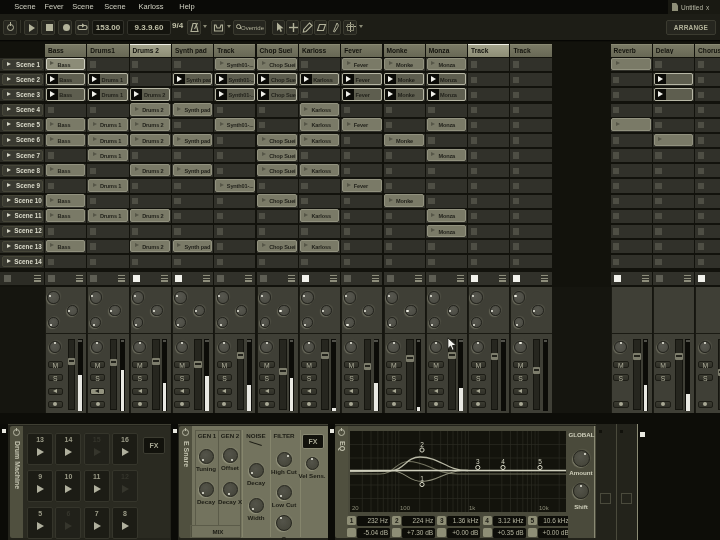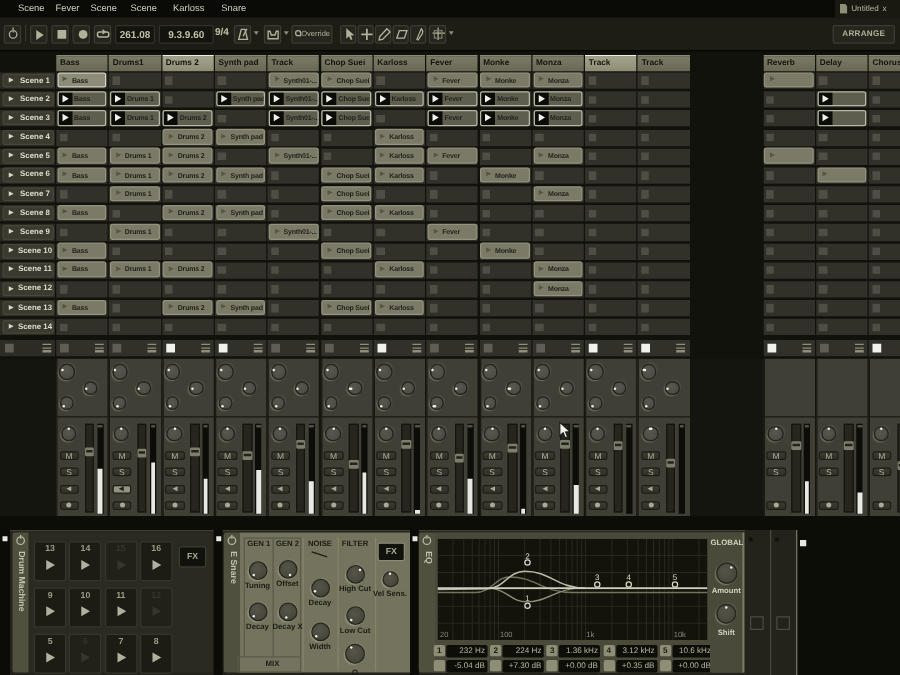--- a/index.html
+++ b/index.html
@@ -15,21 +15,21 @@
 .clip{position:absolute;border-radius:2px;font-size:5.6px;letter-spacing:-0.15px;font-weight:bold;overflow:hidden;white-space:nowrap}
 .hdrname{font-size:6.6px;font-weight:bold;color:#14140e;padding:2px 0 0 3px;white-space:nowrap;overflow:hidden}
 </style></head><body>
 <div id="root">
 <div class="abs" style="left:0;top:0;width:720px;height:14px;background:#0a0a07"></div>
 <div class="abs" style="left:8px;top:2px;width:34px;text-align:center;font-size:7.5px;color:#cfcfc0">Scene</div>
 <div class="abs" style="left:37px;top:2px;width:34px;text-align:center;font-size:7.5px;color:#cfcfc0">Fever</div>
 <div class="abs" style="left:66px;top:2px;width:34px;text-align:center;font-size:7.5px;color:#cfcfc0">Scene</div>
 <div class="abs" style="left:98px;top:2px;width:34px;text-align:center;font-size:7.5px;color:#cfcfc0">Scene</div>
 <div class="abs" style="left:134px;top:2px;width:34px;text-align:center;font-size:7.5px;color:#cfcfc0">Karloss</div>
-<div class="abs" style="left:170px;top:2px;width:34px;text-align:center;font-size:7.5px;color:#cfcfc0">Snare</div>
+<div class="abs" style="left:170px;top:2px;width:34px;text-align:center;font-size:7.5px;color:#cfcfc0">Help</div>
 <div class="abs" style="left:668px;top:0;width:52px;height:14px;background:#191912"></div>
 <div class="abs" style="left:672px;top:3px;width:6px;height:8px;background:#8f8f78;clip-path:polygon(0 0,70% 0,100% 30%,100% 100%,0 100%)"></div>
 <div class="abs" style="left:681px;top:3.5px;font-size:6.5px;color:#b9b9a6">Untitled</div>
 <div class="abs" style="left:706px;top:3.5px;font-size:6.5px;color:#b9b9a6">x</div>
 <div class="abs" style="left:0;top:14px;width:720px;height:27px;background:#1d1d16;border-bottom:1px solid #060604"></div>
 <div class="abs" style="left:3px;top:19.5px;width:14px;height:15px;background:#26261f;border:1px solid #3b3b30;border-radius:2px">
       <div style="position:absolute;left:3px;top:3px;width:7px;height:7px;border:1.2px solid #b2b29a;border-radius:50%"></div>
       <div style="position:absolute;left:6px;top:1px;width:1.4px;height:4px;background:#26261f"></div>
       <div style="position:absolute;left:6.2px;top:1.5px;width:1px;height:3.5px;background:#b2b29a"></div>
     </div>
@@ -42,21 +42,21 @@
     </div>
 <div class="abs" style="left:58px;top:19.5px;width:14px;height:15px;background:#26261f;border:1px solid #3b3b30;border-radius:2px">
       <div style="position:absolute;left:3.5px;top:3.5px;width:7px;height:7px;border-radius:50%;background:#b2b29a"></div>
     </div>
 <div class="abs" style="left:75px;top:19.5px;width:14px;height:15px;background:#26261f;border:1px solid #3b3b30;border-radius:2px">
       <svg width="13" height="13" style="position:absolute;left:0;top:0">
         <path d="M3.5 4.5 h6 a1.5 1.5 0 0 1 1.5 1.5 v1 a1.5 1.5 0 0 1 -1.5 1.5 h-6 a1.5 1.5 0 0 1 -1.5 -1.5 v-1 a1.5 1.5 0 0 1 1.5 -1.5" fill="none" stroke="#b2b29a" stroke-width="1.2"></path>
         <path d="M6 2.2 L9 4.5 L6 6.8 Z" fill="#b2b29a"></path>
       </svg>
     </div>
-<div class="abs" style="left:92px;top:19.5px;width:32px;height:15px;background:#14140e;border:1px solid #32322a;border-radius:2px;color:#c1c1a8;font-size:8px;font-weight:bold;text-align:center;line-height:14px">261.08</div>
+<div class="abs" style="left:92px;top:19.5px;width:32px;height:15px;background:#14140e;border:1px solid #32322a;border-radius:2px;color:#c1c1a8;font-size:8px;font-weight:bold;text-align:center;line-height:14px">153.00</div>
 <div class="abs" style="left:127px;top:19.5px;width:44px;height:15px;background:#14140e;border:1px solid #32322a;border-radius:2px;color:#c1c1a8;font-size:8px;font-weight:bold;text-align:center;line-height:14px">9.3.9.60</div>
 <div class="abs" style="left:172px;top:21px;color:#c1c1a8;font-size:8px;font-weight:bold">9/4</div>
 <div class="abs" style="left:187px;top:19.5px;width:14px;height:15px;background:#26261f;border:1px solid #3b3b30;border-radius:2px">
       <svg width="13" height="13" style="position:absolute;left:0;top:0">
         <path d="M5 2.5 L8 2.5 L10 10.5 L3 10.5 Z" fill="none" stroke="#b2b29a" stroke-width="1.1"></path>
         <line x1="6.5" y1="8" x2="9.5" y2="2" stroke="#b2b29a" stroke-width="1.1"></line>
       </svg>
     </div>
 <div class="abs" style="left:203px;top:25px;width:0;height:0;border-left:2.5px solid transparent;border-right:2.5px solid transparent;border-top:3px solid #8a8a76"></div>
 <div class="abs" style="left:211px;top:19.5px;width:14px;height:15px;background:#26261f;border:1px solid #3b3b30;border-radius:2px">

